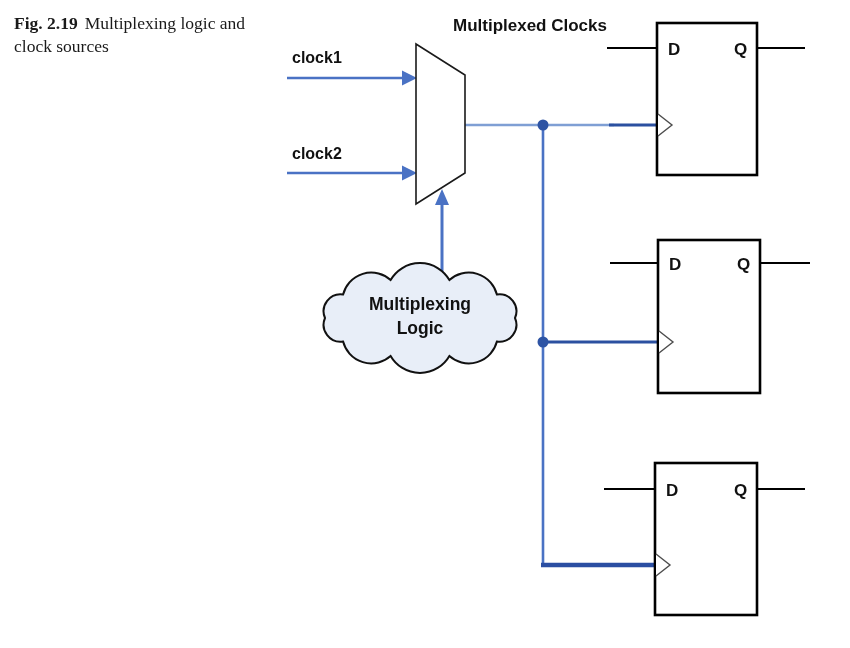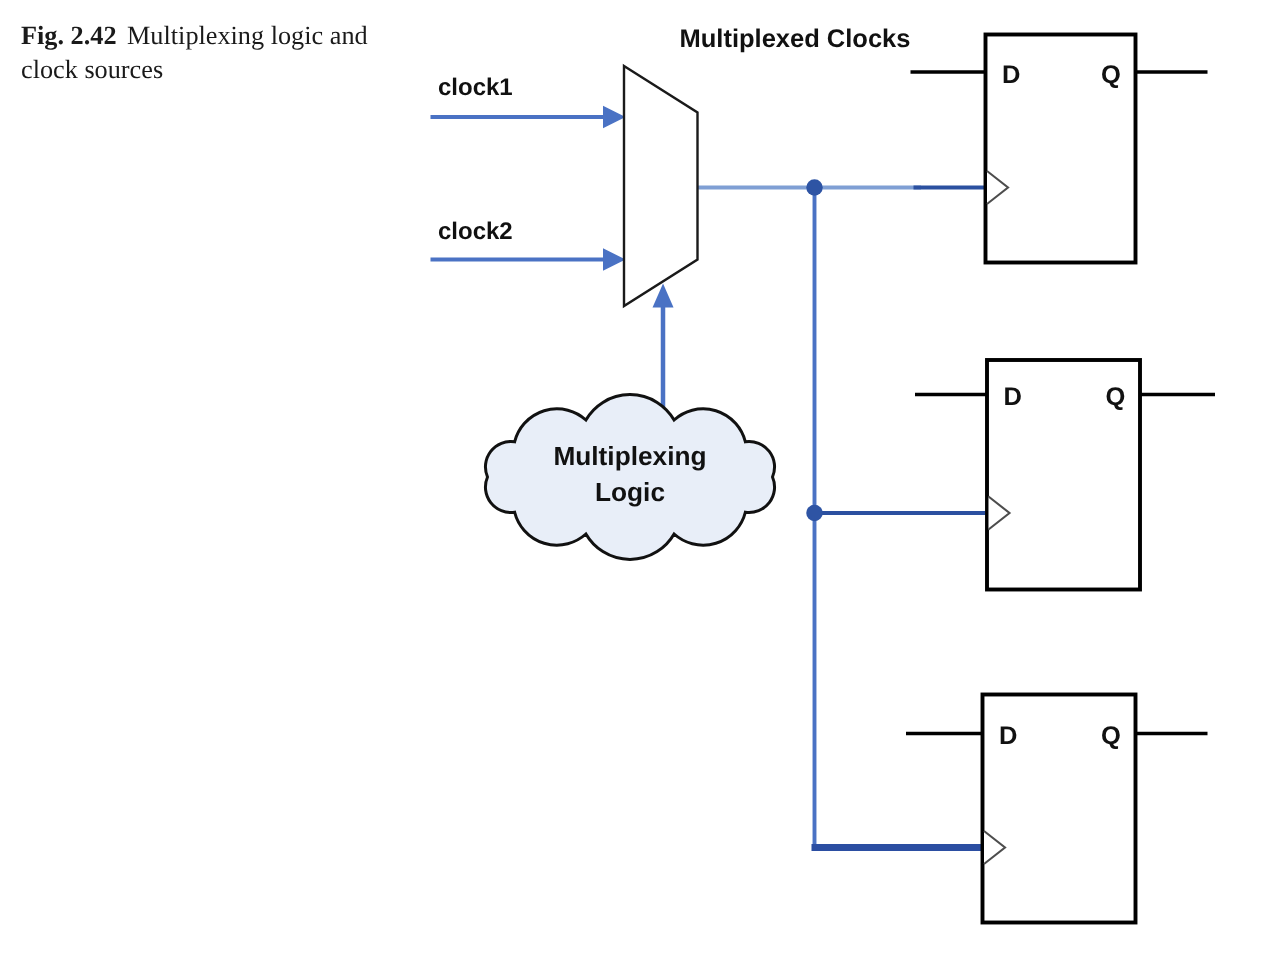--- a/index.html
+++ b/index.html
@@ -54,21 +54,21 @@
   .t-clock  { font-size: 16px; }
   .t-cloud  { font-size: 17.5px; }
   .t-dq     { font-size: 17px; }
 </style>
 </head>
 <body>
 
 <div class="page">
 
   <div class="caption">
-    <span class="fig-label">Fig. 2.42</span><span>Multiplexing logic and clock sources</span>
+    <span class="fig-label">Fig. 2.19</span><span>Multiplexing logic and clock sources</span>
   </div>
 
   <svg class="diagram" width="850" height="648" viewBox="0 0 850 648">
 
     <line x1="465" y1="125" x2="614" y2="125" class="wire-blue-lt"></line>
     <line x1="609" y1="125" x2="656" y2="125" class="wire-blue-dk"></line>
 
     <line x1="543" y1="125" x2="543" y2="564" class="wire-blue"></line>
 
     <line x1="543" y1="342" x2="657" y2="342" class="wire-blue-dk"></line>

